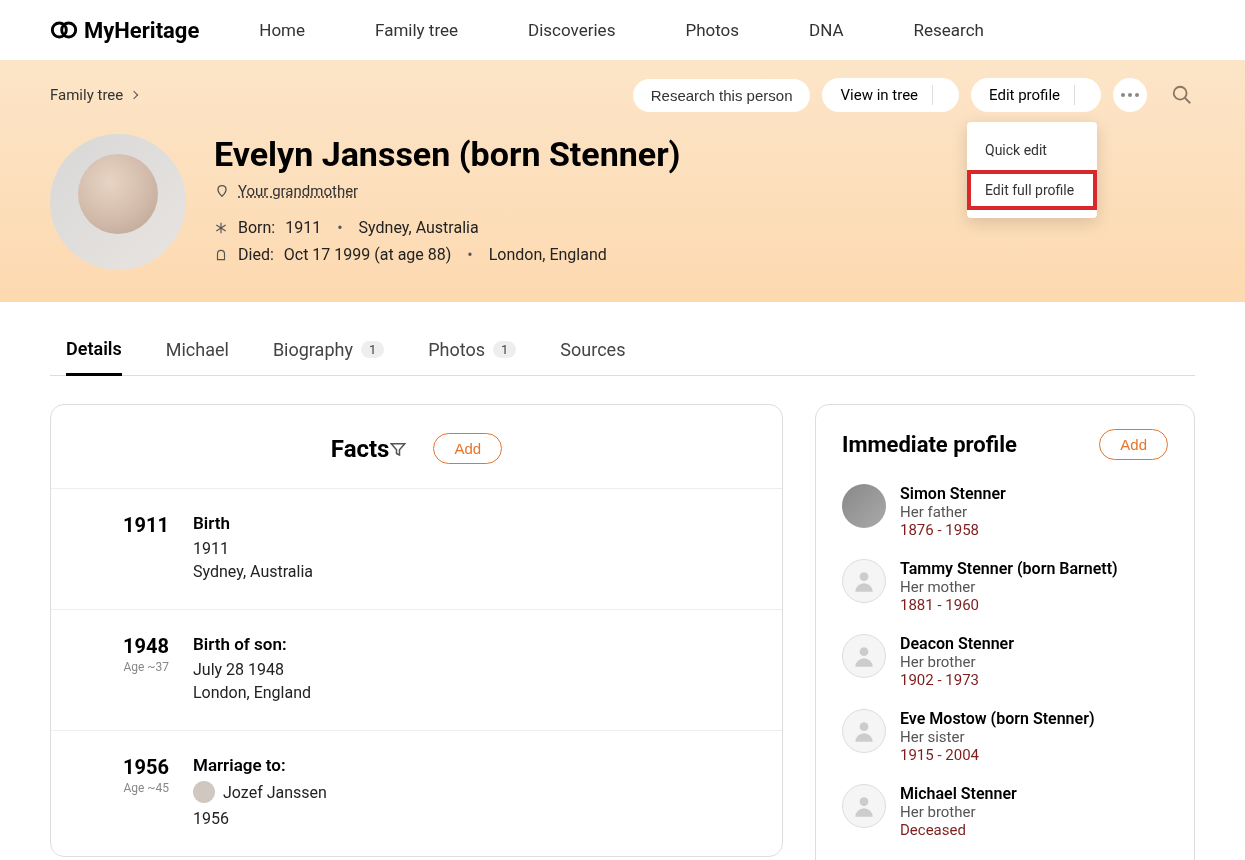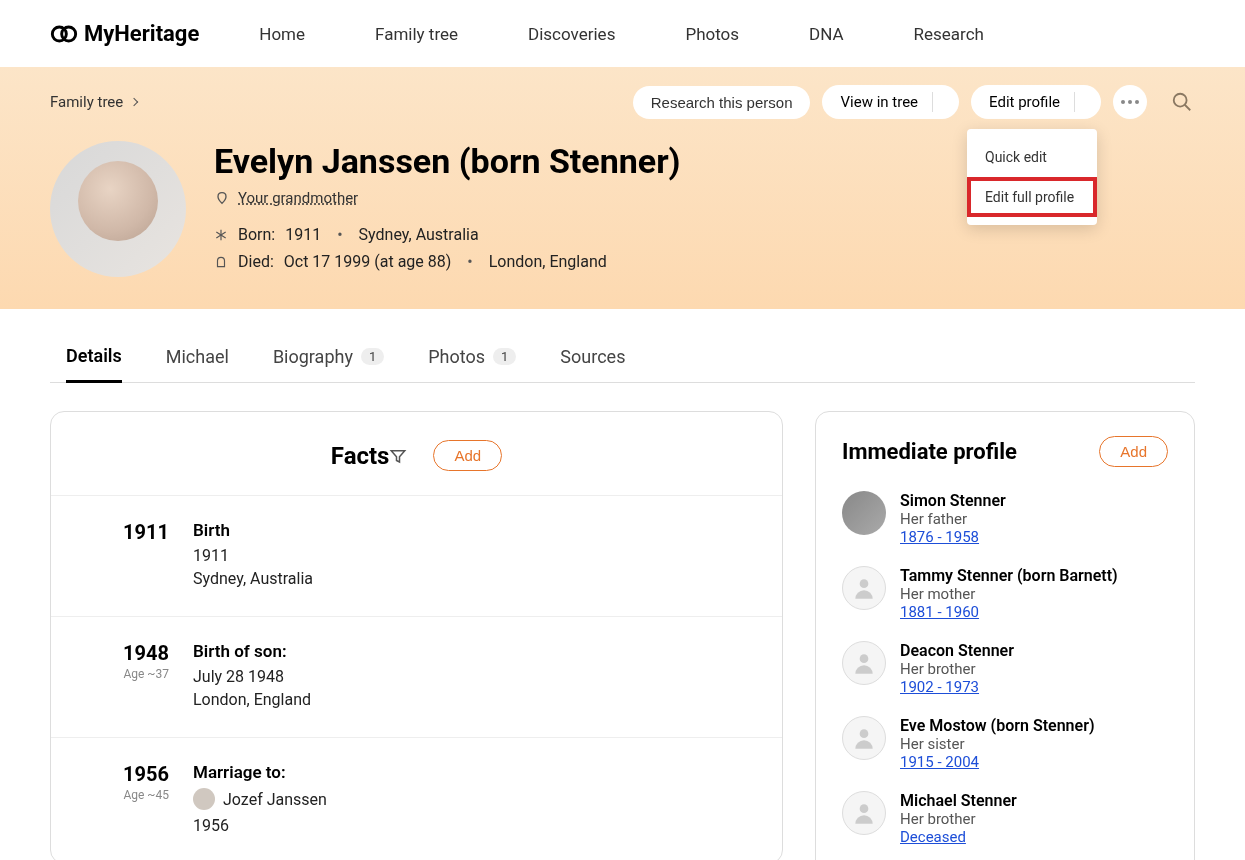--- a/index.html
+++ b/index.html
@@ -1,17 +1,17 @@
 <!DOCTYPE html>
 <html><head>
 <meta charset="utf-8">
 <style>
 * { margin: 0; padding: 0; box-sizing: border-box; }
 body { font-family: -apple-system, BlinkMacSystemFont, "Segoe UI", Roboto, sans-serif; color: #000; background: #fff; }
-.topnav { display: flex; align-items: center; height: 67px; padding: 0 50px; background: #fff; }
+.topnav { display: flex; align-items: center; height: 60px; padding: 0 50px; background: #fff; }
 .logo { display: flex; align-items: center; font-size: 22px; font-weight: 700; margin-right: 60px; }
 .logo-icon { width: 28px; height: 28px; margin-right: 6px; }
 .nav-items { display: flex; gap: 70px; }
 .nav-item { color: #333; font-size: 17px; cursor: pointer; }
 .hero { background: linear-gradient(180deg, #fce5c8 0%, #fdd9b0 100%); padding: 18px 50px 30px 50px; position: relative; }
 .breadcrumb-row { display: flex; align-items: center; justify-content: space-between; margin-bottom: 22px; position: relative; }
 .breadcrumb { display: flex; align-items: center; gap: 8px; color: #333; font-size: 15px; }
 .breadcrumb-chevron { display: inline-block; transform: rotate(-45deg); border-right: 1.5px solid #555; border-bottom: 1.5px solid #555; width: 6px; height: 6px; }
 .actions { display: flex; align-items: center; gap: 12px; position: relative; }
 .pill-btn { background: #fff; border-radius: 20px; padding: 8px 18px; font-size: 15px; color: #333; cursor: pointer; display: flex; align-items: center; gap: 12px; border: none; }
@@ -61,21 +61,21 @@
 .fact-person .name { font-size: 16px; color: #222; }
 .fact-detail { font-size: 16px; color: #222; margin-bottom: 4px; }
 .family-header { display: flex; align-items: center; justify-content: space-between; margin-bottom: 24px; }
 .family-header h2 { font-size: 22px; font-weight: 700; }
 .family-item { display: flex; gap: 14px; margin-bottom: 20px; }
 .family-avatar { width: 44px; height: 44px; border-radius: 50%; border: 1px solid #ddd; background: #f5f5f5; display: flex; align-items: center; justify-content: center; flex-shrink: 0; }
 .family-avatar svg { width: 26px; height: 26px; color: #ccc; }
 .family-avatar.photo { background: linear-gradient(135deg, #888, #aaa); border: none; }
 .family-info .name { font-size: 16px; font-weight: 600; }
 .family-info .rel { font-size: 15px; color: #555; }
-.family-info .dates { font-size: 15px; color: #1d4ed8; text-decoration: underline; }
+.family-info .dates { font-size: 15px; color: #7f1d1d; }
 </style>
 </head>
 <body>
 
 <div class="topnav">
   <div class="logo">
     <svg class="logo-icon" viewBox="0 0 24 24" fill="none" stroke="currentColor" stroke-width="2.5">
         <circle cx="8" cy="12" r="6"></circle>
         <circle cx="16" cy="12" r="6"></circle>
       </svg>

